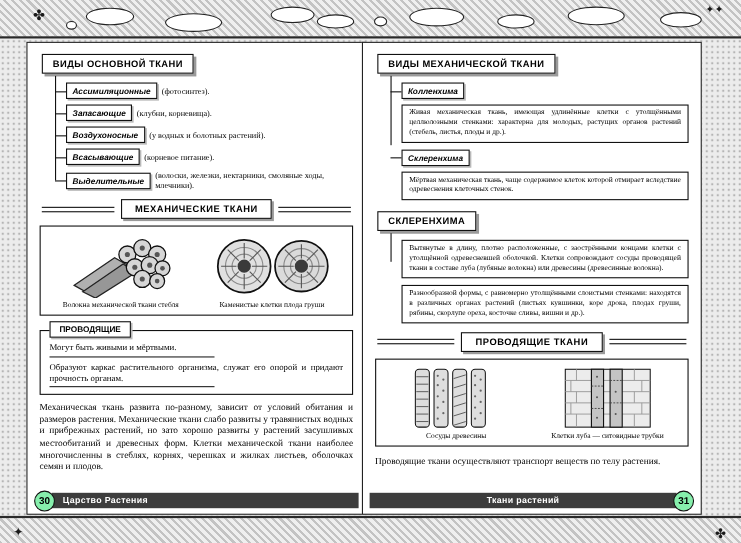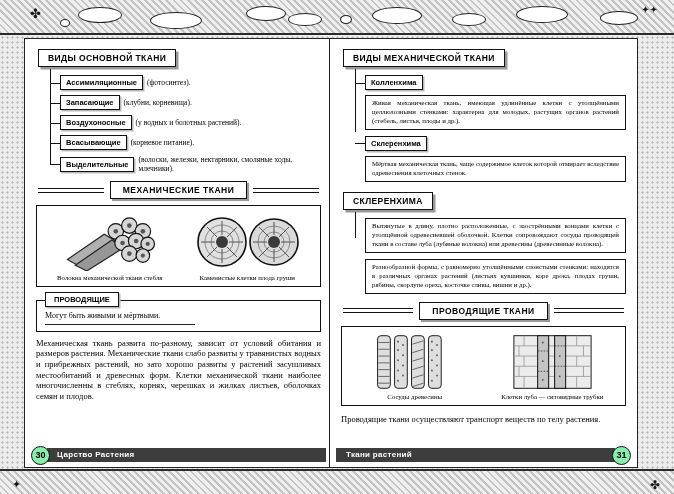--- a/index.html
+++ b/index.html
@@ -35,21 +35,21 @@
     font-weight: bold; font-size: 8.5px; letter-spacing: .4px; padding: 3px 9px;
     box-shadow: 2.5px 2.5px 0 #9a9a9a; margin: 2px 0 8px 2px; white-space: nowrap;
   }
 
   
   .tree { position: relative; margin-left: 14px; }
   .vline { position: absolute; left: 0; top: -6px; bottom: 9px; width: 0; border-left: 1.5px solid #111; }
   .titem { position: relative; display: flex; align-items: center; gap: 4px; padding-left: 10px; margin-bottom: 5px; }
   .titem::before { content: ""; position: absolute; left: 0; top: 50%; width: 10px; border-top: 1.5px solid #111; }
   .tbox { border: 1.2px solid #111; background: #fff; font-weight: bold; font-size: 7.5px;
-    padding: 2px 5px; box-shadow: 1.5px 1.5px 0 #b9b9b9; white-space: nowrap; }
+    padding: 2px 5px; box-shadow: 1.5px 1.5px 0 #b9b9b9; white-space: nowrap; font-style: italic; }
   .tdesc { font-size: 7.5px; font-family: "Liberation Serif", serif; }
   .dbox { border: 1.2px solid #111; font-size: 6.8px; line-height: 1.32; padding: 3px 6px;
     margin: 0 0 6px 10px; font-family: "Liberation Serif", serif; text-align: justify; background: #fff; }
 
   
   .banner { display: flex; align-items: center; gap: 6px; margin: 8px 2px 6px 2px; }
   .banner .rule { flex: 1; height: 5px; border-top: 1.5px solid #111; border-bottom: 1.5px solid #111; }
   .banner .plaque { border: 1.5px solid #111; padding: 3px 12px; font-weight: bold; font-size: 8.5px;
     letter-spacing: .5px; box-shadow: 2px 2px 0 #9a9a9a; background: #fff; white-space: nowrap; }
 
@@ -66,21 +66,21 @@
   .fitem { font-size: 8px; font-family: "Liberation Serif", serif; line-height: 1.22; text-align: justify; }
   .fitem::after { content: ""; display: block; width: 150px; border-top: 1px solid #222; margin: 3px 0 4px 0; }
 
   .para { font-size: 8.5px; line-height: 1.24; text-align: justify;
     font-family: "Liberation Serif", serif; margin-top: 6px; }
 
   
   .pfooter { position: absolute; left: 6px; right: 6px; bottom: 4px; display: flex; align-items: center; height: 16px; }
   .fbar { flex: 1; background: #3d3d3d; color: #fff; font-weight: bold; font-size: 8px;
     line-height: 14px; height: 14px; padding: 0 10px; letter-spacing: .3px; }
-  .fbar-right { text-align: left; }
+  .fbar-right { text-align: center; }
   .fcircle { width: 19px; height: 19px; border: 1.5px solid #111; border-radius: 50%; background: #86efac;
     font-weight: bold; font-size: 9px; display: flex; align-items: center; justify-content: center;
     z-index: 2; flex: 0 0 auto; }
   .page-left .fcircle { margin-right: -3px; }
   .page-right .fcircle { margin-left: -3px; }
 </style>
 </head>
 <body>
 
 <div class="stage">
@@ -201,20 +201,21 @@
               <line x1="77" y1="34" x2="67" y2="44"></line>
           </g>
         </svg>
         <div class="figcap">Каменистые клетки плода груши</div>
       </div>
     </div>
 
     <div class="features">
       <div class="flabel">ПРОВОДЯЩИЕ</div>
       <div class="fitem">Могут быть живыми и мёртвыми.</div>
+      <div class="fitem">Образуют каркас растительного организма, служат его опорой и придают прочность органам.</div>
     </div>
 
     <div class="para">Механическая ткань развита по-разному, зависит от условий обитания и размеров растения. Механические ткани слабо развиты у травянистых водных и прибрежных растений, но зато хорошо развиты у растений засушливых местообитаний и древесных форм. Клетки механической ткани наиболее многочисленны в стеблях, корнях, черешках и жилках листьев, оболочках семян и плодов.</div>
 
     <div class="pfooter">
       <div class="fcircle">30</div>
       <div class="fbar">Царство Растения</div>
     </div>
   </div>
 

